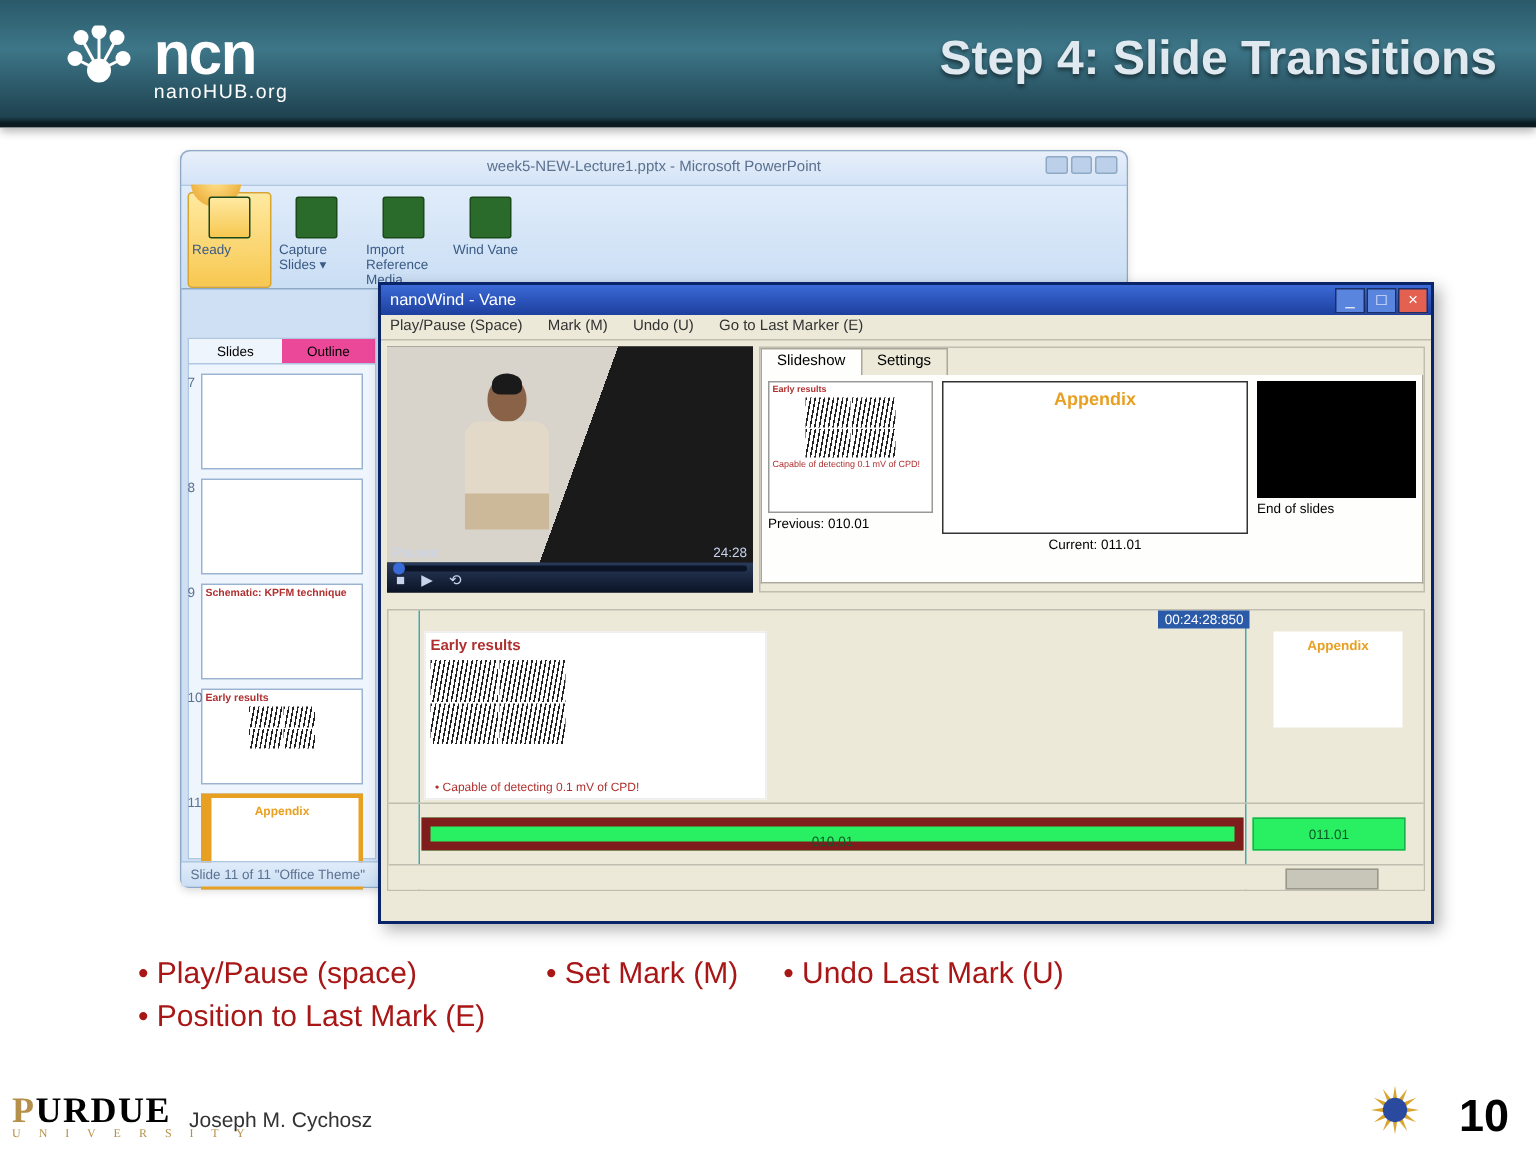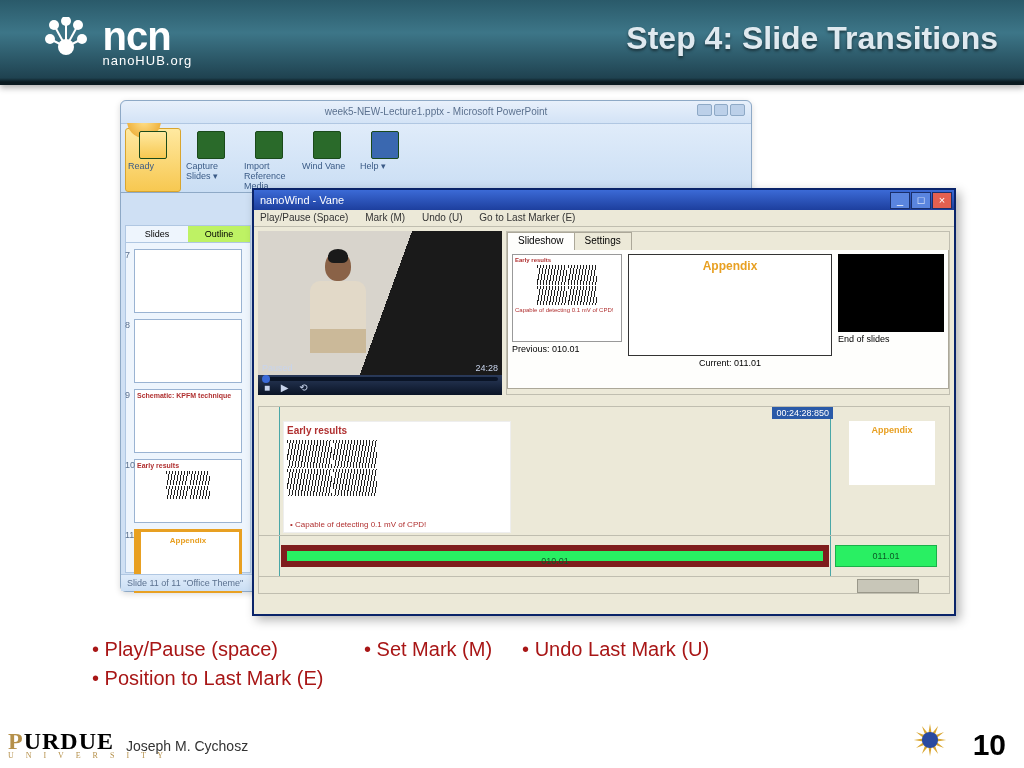--- a/index.html
+++ b/index.html
@@ -21,21 +21,21 @@
   .ribbon-tabs .active{background:#d1e2f5;border:1px solid #b0c7e2;border-bottom:none;color:#3b5b86;font-weight:400}
   .office-btn{position:absolute;left:6px;top:3px;width:34px;height:34px;border-radius:50%;background:radial-gradient(#ffe08a,#e8a022)}
   .ribbon{height:64px;background:linear-gradient(#e0ecfa,#cadef4);border-top:1px solid #b0c7e2;border-bottom:1px solid #8ea9c6;display:flex;padding:4px 4px 0 4px;gap:2px;font-size:9px;color:#3b5b86}
   .ribbon-item{width:50px;border:1px solid transparent;padding:2px}
   .ribbon-item.first{background:linear-gradient(#ffe9a0,#f7c851);border:1px solid #d9a52e;border-radius:3px}
   .ribbon-ico{width:26px;height:26px;margin:0 auto 2px;background:#2a6a2a;border:1px solid #1a4a1a;border-radius:2px;position:relative}
   .ribbon-ico.r1{background:linear-gradient(#ffe9a0,#f7c851)}
   .ribbon-ico.r6{background:#3a68b0}
   .slides-panel{position:absolute;left:4px;top:124px;width:124px;bottom:18px;background:#eef5fd;border:1px solid #b0c7e2}
   .slides-tabs{height:16px;display:flex;font-size:9px;border-bottom:1px solid #b0c7e2}
-  .slides-tabs span{flex:1;text-align:center;line-height:16px;background:#bef264}
+  .slides-tabs span{flex:1;text-align:center;line-height:16px;background:#ec4899}
   .slides-tabs span.active{background:#eef5fd}
   .thumb{margin:6px 8px;border:1px solid #9ab3d2;background:#fff;height:58px;position:relative;font-size:6px;padding:2px;color:#333}
   .thumb.sel{outline:3px solid #e8a022;outline-offset:-3px}
   .thumb .num{position:absolute;left:-10px;top:0;font-size:9px;color:#5b718f}
   .thumb .ttl{color:#b03030;font-size:7px;font-weight:700}
   .thumb.t11{background:#fff}
   .thumb.t11 .bar{position:absolute;left:0;top:0;bottom:0;width:6px;background:#e8a022}
   .thumb.t11 .ap{color:#e8a022;font-size:8px;font-weight:700;text-align:center;margin-top:4px}
   .status{position:absolute;left:0;right:0;bottom:0;height:16px;background:linear-gradient(#e0ecfa,#cadef4);border-top:1px solid #b0c7e2;font-size:9px;color:#5b718f;padding-left:6px;line-height:16px}
   .vane{position:absolute;left:132px;top:88px;width:700px;height:424px;background:#ece9d8;border:2px solid #0a246a;box-shadow:4px 4px 10px rgba(0,0,0,.3)}
@@ -144,21 +144,20 @@
           <span></span>
           <span></span>
           <span></span>
         </div>
     </div>
     <div class="ribbon">
       <div class="ribbon-item first"><div class="ribbon-ico r1"></div><span>Ready</span></div>
       <div class="ribbon-item"><div class="ribbon-ico"></div><span>Capture Slides ▾</span></div>
       <div class="ribbon-item"><div class="ribbon-ico"></div><span>Import Reference Media</span></div>
       <div class="ribbon-item"><div class="ribbon-ico"></div><span>Wind Vane</span></div>
-      <div class="ribbon-item"><div class="ribbon-ico r6"></div><span>Help ▾</span></div>
     </div>
     <div class="slides-panel">
       <div class="slides-tabs">
         <span class="active">Slides</span>
         <span>Outline</span>
       </div>
       <div class="thumb">
           <span class="num">7</span>
         </div>
       <div class="thumb">

